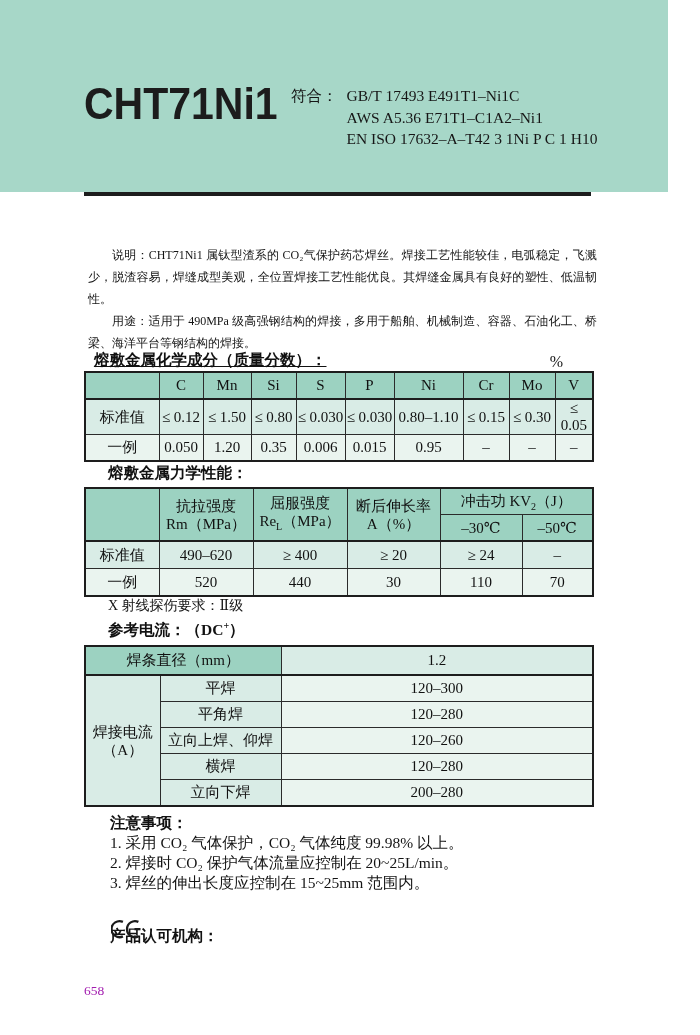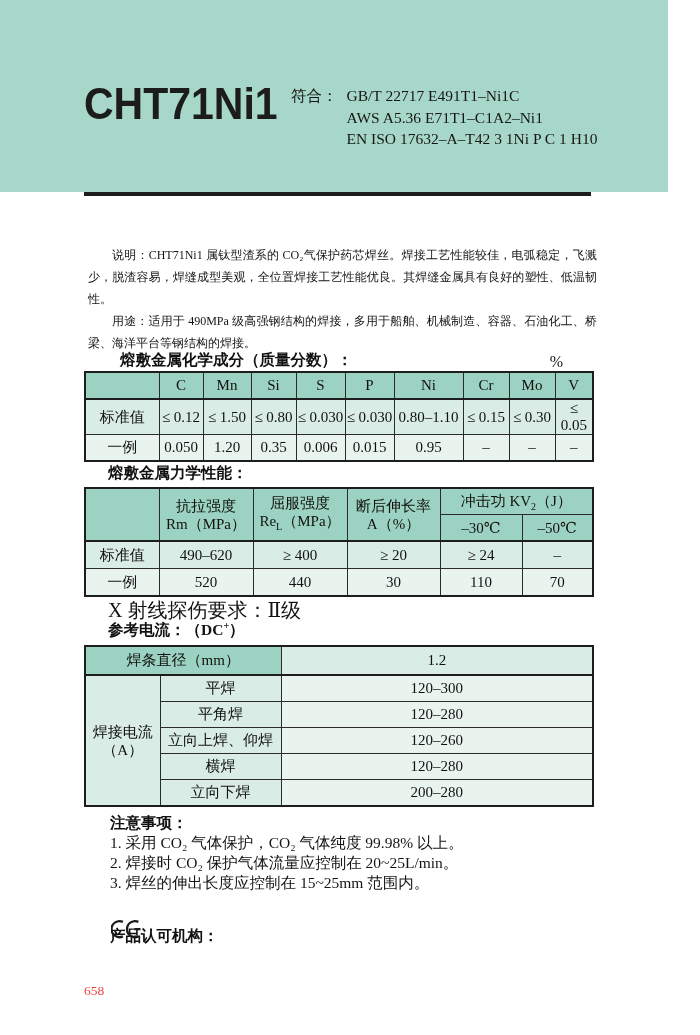--- a/index.html
+++ b/index.html
@@ -18,21 +18,21 @@
   .standards .lines div { white-space:nowrap; }
   .rule { position:absolute; left:84px; top:192px; width:507px; height:4px; background:#1d1d1d; }
 
   .intro { position:absolute; left:88px; top:244px; width:509px; font-size:12px; line-height:22px; text-align:justify; }
   .intro p { margin:0; text-indent:2em; }
 
   .hei { font-family:"Liberation Sans","DejaVu Sans",sans-serif; font-weight:600; }
   .sec-title { font-size:15.5px; color:#111; }
 
   .chem-head { position:absolute; left:84px; top:350px; width:507px; display:flex; justify-content:space-between; align-items:flex-end; }
-  .chem-head .t { margin-left:36px; }
+  .chem-head .t { margin-left:10px;text-decoration:underline; }
   .chem-head .unit { margin-right:28px; font-family:"Liberation Serif","DejaVu Serif",serif; font-size:16px; font-weight:normal; }
 
   table.tbl {
     position:absolute; border-collapse:collapse; table-layout:fixed;
     font-size:15px; text-align:center; color:#111; border:2px solid #1d1d1d;
   }
   .tbl td { border:1px solid #2b2b2b; padding:0 1px; height:25px; vertical-align:middle; overflow:hidden; }
   .tbl .thbg { background:var(--thbg,#9cd2c1); }
   .tbl .rowl { background:var(--rowl,#d9ece6); }
   .tbl .rowll { background:var(--rowll,#eaf4ef); }
@@ -41,45 +41,45 @@
   sub.s { font-size:10px; } sup.s { font-size:10px; }
 
   #chem-table { left:84px; top:371px; width:508px; }
   #mech-table { left:84px; top:487px; width:508px; }
   #mech-table td { height:25px; }
   #mech-table tr.data td { height:26px; }
   #cur-table  { left:84px; top:645px; width:508px; }
   #cur-table td.hdr { height:27px; }
 
   .mech-title { position:absolute; left:108px; top:463px; }
-  .xray { position:absolute; left:108px; top:597px; font-size:20px; }
+  .xray { position:absolute; left:108px; top:597px; font-size:14px; }
   .cur-title { position:absolute; left:108px; top:620px; }
   .cur-title .paren { font-family:"Liberation Serif","DejaVu Serif",serif; font-weight:bold; }
 
   .notes { position:absolute; left:110px; top:813px; font-size:15.5px; line-height:20px; }
   .notes .nt { margin-bottom:0px; }
 
   .cert-title { position:absolute; left:110px; top:926px; }
   .ce-mark { position:absolute; left:111px; top:919px; }
 
-  .page-num { position:absolute; left:84px; top:983px; font-size:13.5px; color:#ef4444; }
+  .page-num { position:absolute; left:84px; top:983px; font-size:13.5px; color:#a21caf; }
 </style>
 </head>
 <body>
 
 <div class="page">
 
   <div class="band"></div>
 
   <h1 class="product-title">CHT71Ni1</h1>
 
   <div class="standards">
     <span>符合：</span>
     <div class="lines">
-      <div>GB/T 22717 E491T1–Ni1C</div>
+      <div>GB/T 17493 E491T1–Ni1C</div>
       <div>AWS A5.36 E71T1–C1A2–Ni1</div>
       <div>EN ISO 17632–A–T42 3 1Ni P C 1 H10</div>
     </div>
   </div>
 
   <div class="rule"></div>
 
   <div class="intro">
     <p>说明：CHT71Ni1 属钛型渣系的 CO₂气保护药芯焊丝。焊接工艺性能较佳，电弧稳定，飞溅少，脱渣容易，焊缝成型美观，全位置焊接工艺性能优良。其焊缝金属具有良好的塑性、低温韧性。</p>
     <p>用途：适用于 490MPa 级高强钢结构的焊接，多用于船舶、机械制造、容器、石油化工、桥梁、海洋平台等钢结构的焊接。</p>

